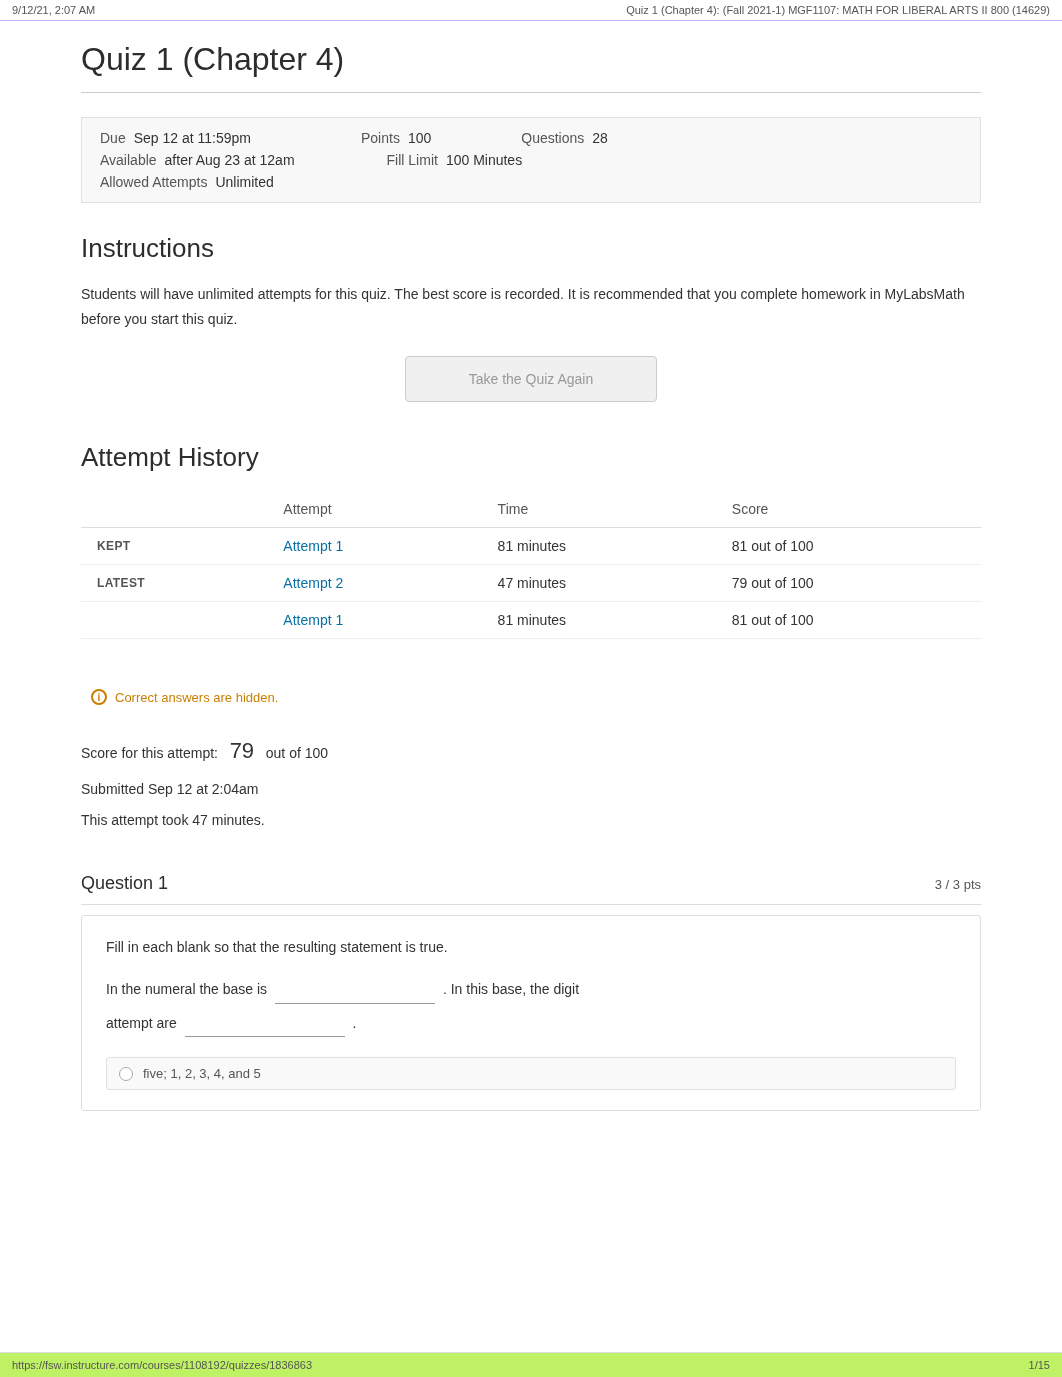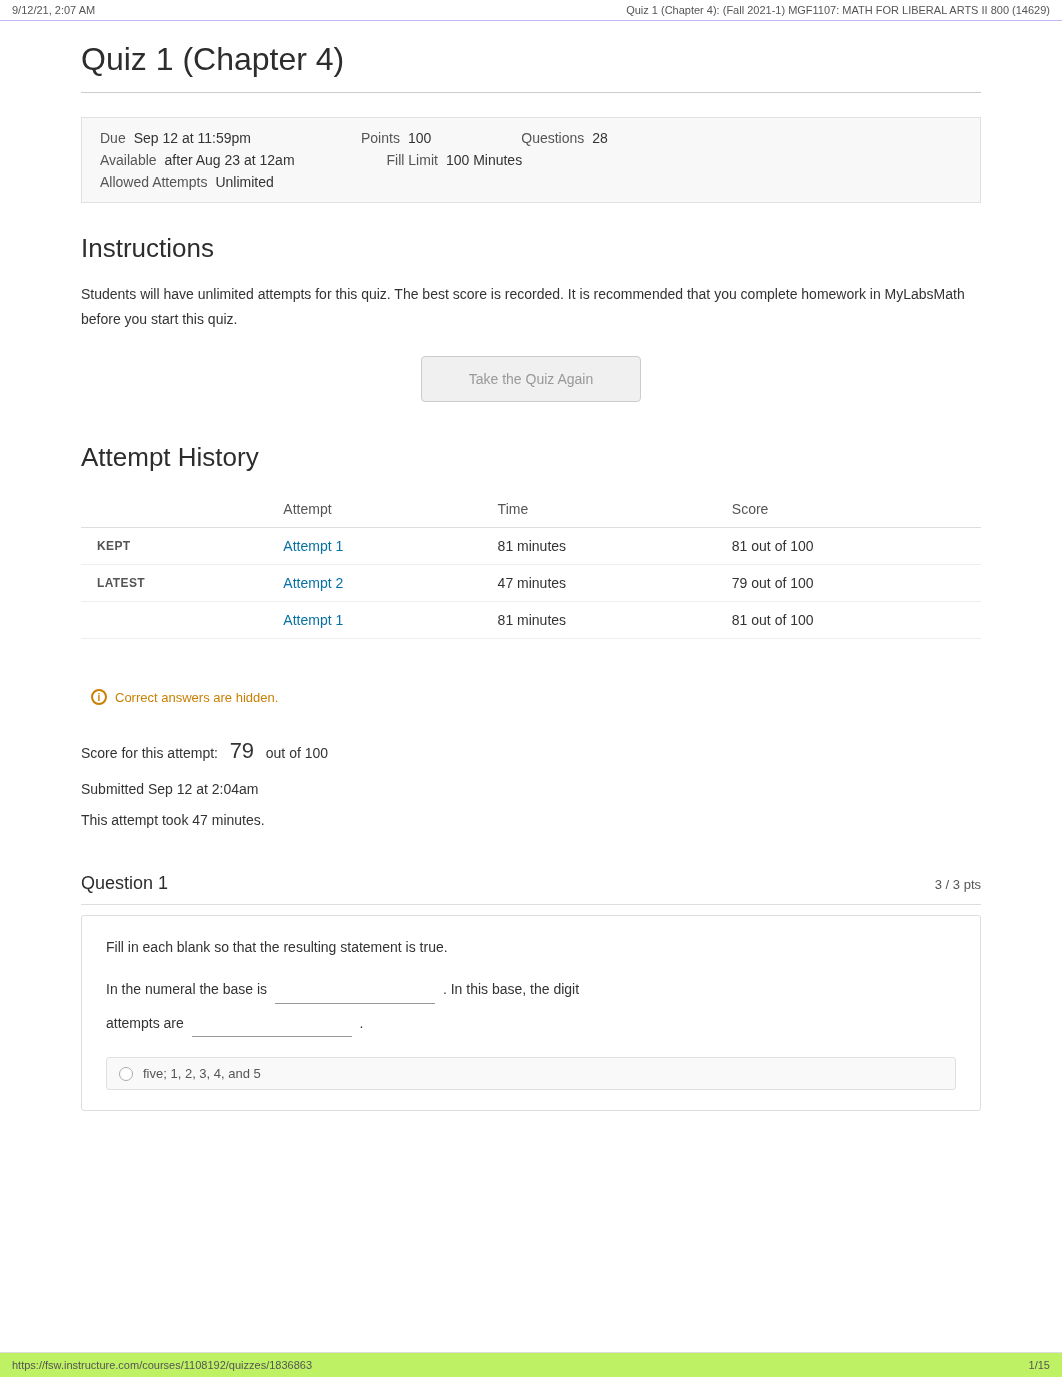--- a/index.html
+++ b/index.html
@@ -57,21 +57,21 @@
       margin-bottom: 18px;
     }
     .instructions-text {
       font-size: 14px;
       color: #333;
       line-height: 1.8;
       margin-bottom: 24px;
     }
     .btn-take-quiz {
       display: block;
-      width: 220px;
+      width: 252px;
       margin: 0 auto 40px auto;
       text-align: center;
       padding: 14px 20px;
       border: 1px solid #ccc;
       background: #f0f0f0;
       color: #999;
       font-size: 14px;
       border-radius: 4px;
       cursor: default;
     }
@@ -327,21 +327,21 @@
       <span class="question-pts">3 / 3 pts</span>
     </div>
     <div class="question-box">
       <div class="question-text">Fill in each blank so that the resulting statement is true.</div>
       <div class="fill-line">
         <span>In the numeral the base is </span>
         <span class="blank">&nbsp;&nbsp;&nbsp;&nbsp;&nbsp;&nbsp;&nbsp;&nbsp;&nbsp;&nbsp;&nbsp;&nbsp;&nbsp;&nbsp;&nbsp;&nbsp;&nbsp;&nbsp;&nbsp;&nbsp;&nbsp;&nbsp;&nbsp;&nbsp;</span>
         <span>. In this base, the digit</span>
       </div>
       <div class="fill-line">
-        <span>attempts are </span>
+        <span>attempt are </span>
         <span class="blank">&nbsp;&nbsp;&nbsp;&nbsp;&nbsp;&nbsp;&nbsp;&nbsp;&nbsp;&nbsp;&nbsp;&nbsp;&nbsp;&nbsp;&nbsp;&nbsp;&nbsp;&nbsp;&nbsp;&nbsp;&nbsp;&nbsp;&nbsp;&nbsp;</span>
         <span>.</span>
       </div>
       <div class="answer-option">
         <div class="answer-radio"></div>
         <span>five; 1, 2, 3, 4, and 5</span>
       </div>
     </div>
   </div>
 

